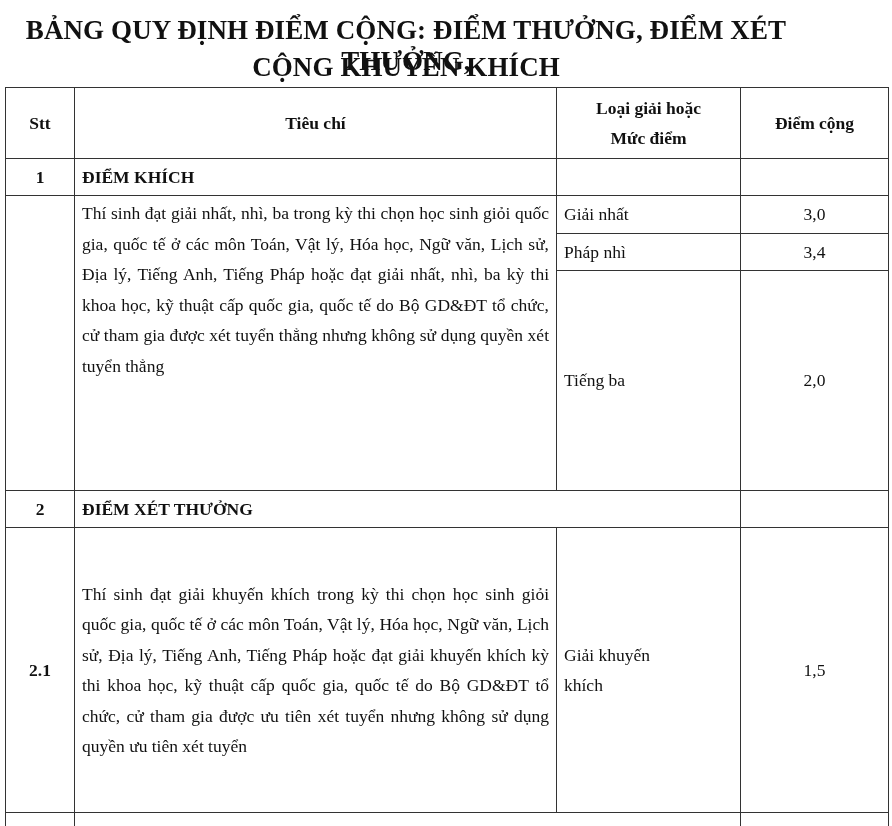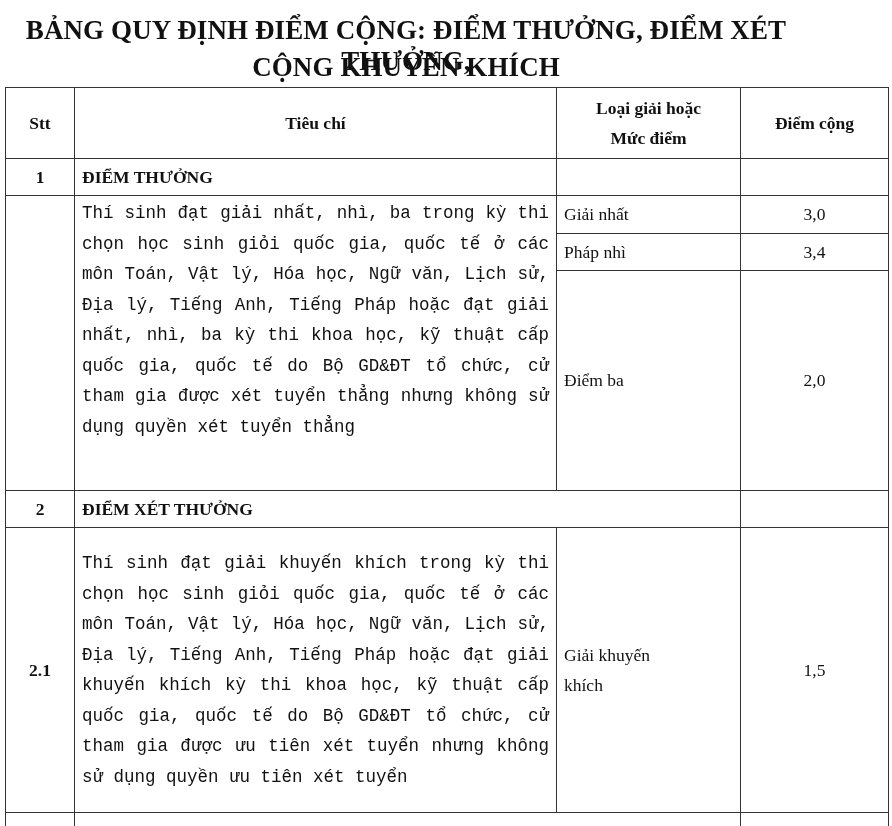--- a/index.html
+++ b/index.html
@@ -9,21 +9,21 @@
              font-weight:bold; font-size:27px; letter-spacing:0.1px; }
     .t1 { top:15px; }
     .t2 { top:52px; }
     table { position:absolute; left:5px; top:87px; border-collapse:collapse;
             table-layout:fixed; width:883px; }
     td { border:1.5px solid #333; vertical-align:middle; font-size:17.5px;
          line-height:30.5px; padding:0 7px; }
     .hdr td { font-weight:bold; text-align:center; font-size:17.5px; line-height:30px; }
     .c-stt { text-align:center; font-weight:bold; }
     .sec td.label { font-weight:bold; }
-    .just { text-align:justify;font-family:Liberation Mono, monospace; }
+    .just { text-align:justify; }
     .center { text-align:center; }
     .ital { }
   </style>
 </head>
 <body>
 
 <div class="title t1">BẢNG QUY ĐỊNH ĐIỂM CỘNG: ĐIỂM THƯỞNG, ĐIỂM XÉT THƯỞNG,</div>
 <div class="title t2">CỘNG KHUYẾN KHÍCH</div>
 
 <table>
@@ -39,37 +39,37 @@
     <td>Tiêu chí</td>
     <td>
       <div>Loại giải hoặc</div>
       <div>Mức điểm</div>
     </td>
     <td>Điểm cộng</td>
   </tr>
 
   <tr class="sec" style="height:37px;">
     <td class="c-stt">1</td>
-    <td class="label">ĐIỂM THƯỞNG</td>
+    <td class="label">ĐIỂM KHÍCH</td>
     <td></td>
     <td></td>
   </tr>
 
   <tr style="height:38px;">
     <td rowspan="3"></td>
     <td rowspan="3" class="just" style="vertical-align:top;padding-top:2px;">Thí sinh đạt giải nhất, nhì, ba trong kỳ thi chọn học sinh giỏi quốc gia, quốc tế ở các môn Toán, Vật lý, Hóa học, Ngữ văn, Lịch sử, Địa lý, Tiếng Anh, Tiếng Pháp hoặc đạt giải nhất, nhì, ba kỳ thi khoa học, kỹ thuật cấp quốc gia, quốc tế do Bộ GD&amp;ĐT tổ chức, cử tham gia được xét tuyển thẳng nhưng không sử dụng quyền xét tuyển thẳng</td>
     <td>Giải nhất</td>
     <td class="center">3,0</td>
   </tr>
   <tr style="height:37px;">
     <td>Pháp nhì</td>
     <td class="center">3,4</td>
   </tr>
   <tr style="height:220px;">
-    <td>Điểm ba</td>
+    <td>Tiếng ba</td>
     <td class="center">2,0</td>
   </tr>
 
   <tr class="sec" style="height:37px;">
     <td class="c-stt">2</td>
     <td class="label" colspan="2">ĐIỂM XÉT THƯỞNG</td>
     <td></td>
   </tr>
 
   <tr style="height:285px;">

